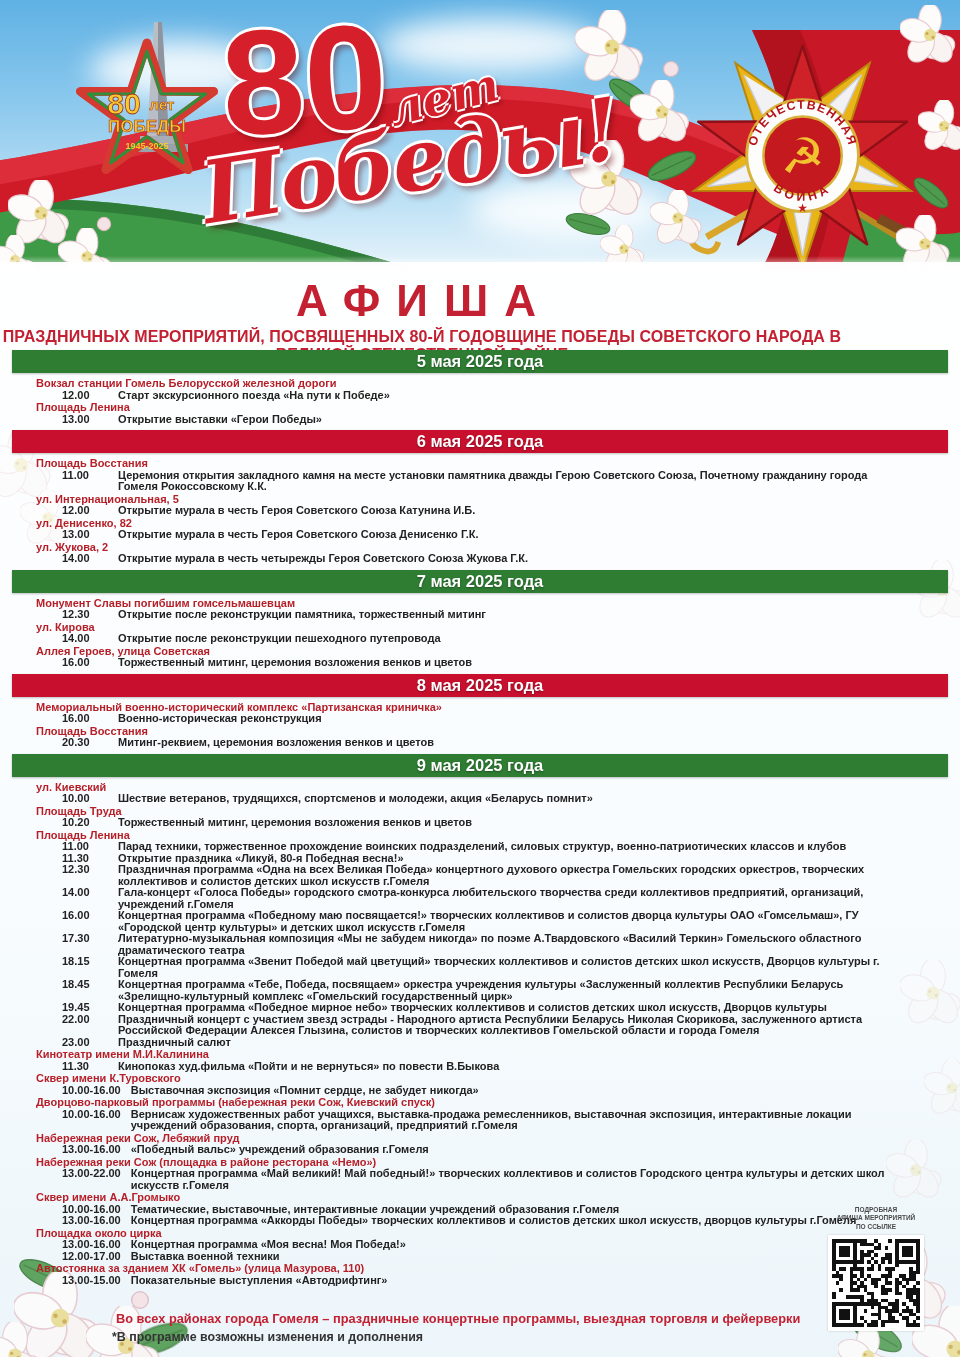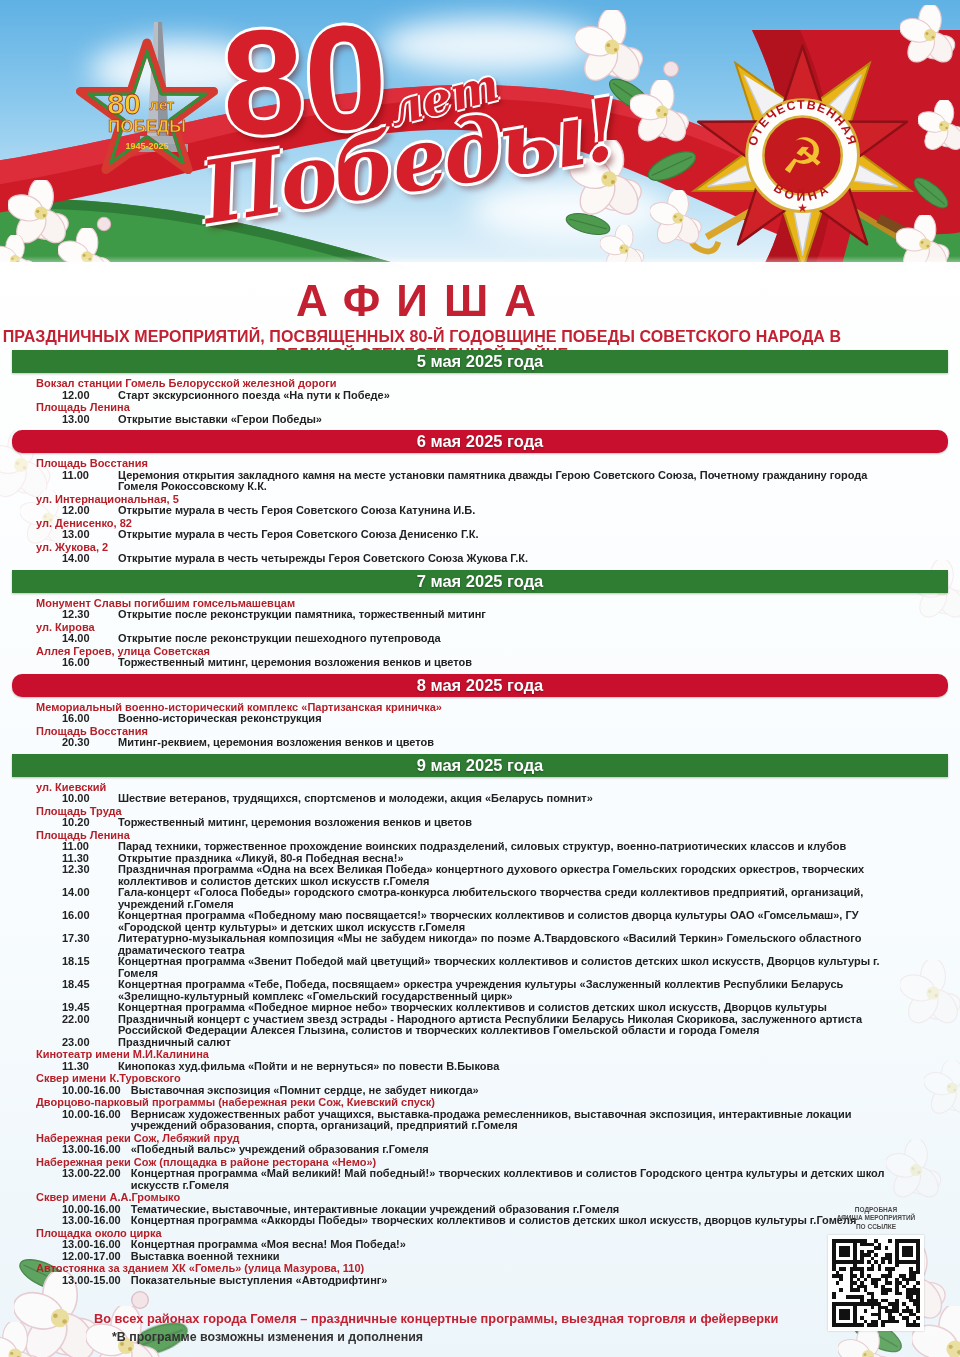--- a/index.html
+++ b/index.html
@@ -28,26 +28,26 @@
   .text-layer{position:absolute;left:0;top:0;width:960px;height:1357px;z-index:5;}
   .title{position:absolute;left:0;top:276px;width:832px;text-align:center;
          font-size:44px;font-weight:bold;color:#c32032;letter-spacing:16px;text-indent:16px;}
   .subtitle{position:absolute;left:0;top:328px;width:844px;text-align:center;
          font-size:16px;font-weight:bold;color:#c32032;letter-spacing:.1px;}
   #sections{position:absolute;left:0;top:345px;width:960px;}
   .band{height:23px;line-height:23px;margin:5px 12px 4px;text-align:center;color:#fff;
         font-size:16.5px;font-weight:bold;text-shadow:0 1px 2px rgba(0,0,0,.35);
         box-shadow:0 1px 2px rgba(0,0,0,.25);}
   .band.green{background:#2e7d33;}
-  .band.red{background:#c8102e;border-radius:10px;}
+  .band.red{background:#c8102e;}
   .venue{padding:1px 37px 0 36px;font-size:11px;line-height:11.5px;font-weight:bold;color:#b71f28;}
   .event{display:flex;padding:0 24px 0 62px;font-size:11px;line-height:11.5px;font-weight:bold;color:#222;}
   .event .time{flex:0 0 auto;min-width:46px;margin-right:10px;white-space:nowrap;}
   .event .desc{flex:1 1 auto;max-width:784px;}
-  .footer-line1{position:absolute;left:94px;top:1311px;font-size:12.8px;font-weight:bold;color:#c32032;}
+  .footer-line1{position:absolute;left:116px;top:1311px;font-size:12.8px;font-weight:bold;color:#c32032;}
   .footer-line2{position:absolute;left:112px;top:1330px;font-size:12.4px;font-weight:bold;color:#333;}
   .qr-block{position:absolute;right:32px;top:1206px;width:104px;text-align:center;z-index:6;}
   .qr-label{font-size:6.5px;font-weight:bold;color:#4a4a4a;line-height:1.3;white-space:pre-line;margin-bottom:4px;}
   .qr-box{width:88px;height:88px;margin:0 auto;background:#fff;padding:4px;box-shadow:0 0 2px rgba(0,0,0,.2);}
 </style>
 </head>
 <body>
 
 <div class="poster">
 

